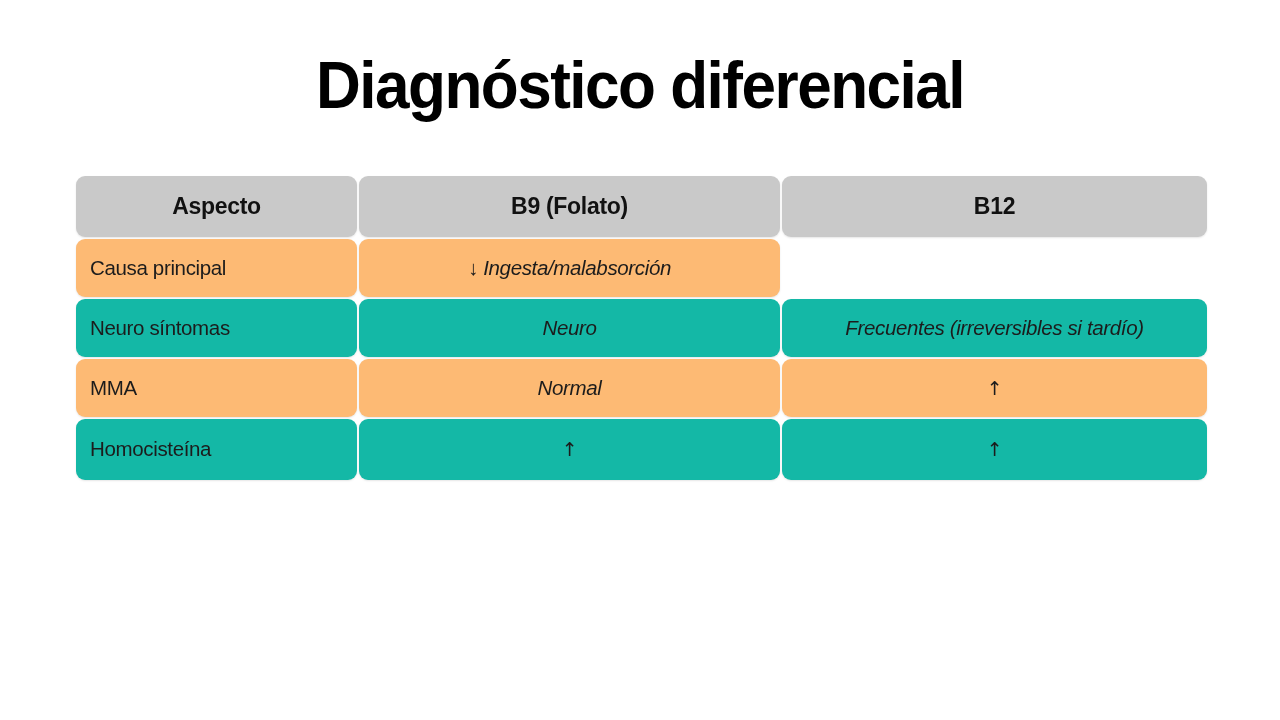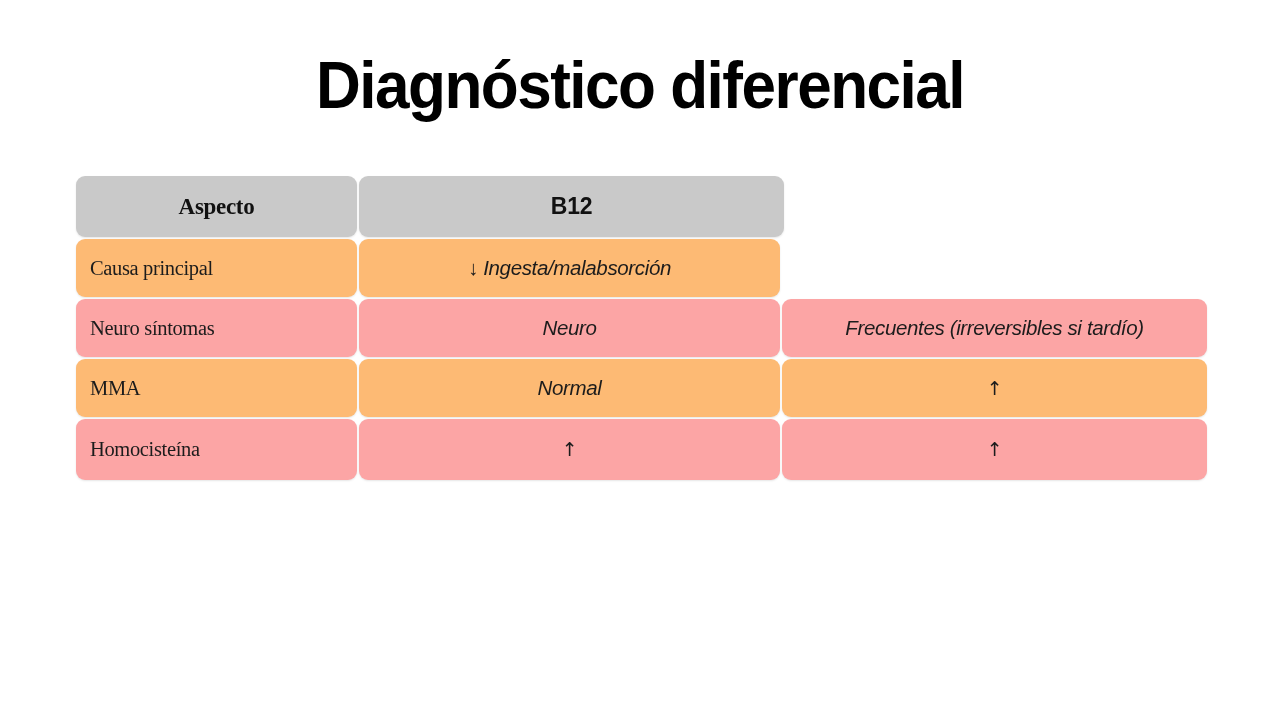--- a/index.html
+++ b/index.html
@@ -65,21 +65,21 @@
     align-items: center;
     font-size: 20.5px;
     line-height: 1.2;
     letter-spacing: -0.35px;
     color: #1c1c1c;
     white-space: nowrap;
     overflow: hidden;
   }
 
   
-  .col-1 { width: 281px; min-width: 281px; font-family: Liberation Serif, serif; }
+  .col-1 { width: 281px; min-width: 281px; }
   .col-2 { width: 421px; min-width: 421px; }
   .col-3 { width: 425px; min-width: 425px; }
 
   
   .row-header .cell {
     height: 61px;
     background: #c9c9c9;
     font-weight: 700;
     font-size: 23px;
     letter-spacing: -0.3px;
@@ -87,21 +87,21 @@
     color: #111111;
     box-shadow: 0 1px 2px rgba(0,0,0,0.10);
   }
 
   
   .row-body .cell {
     height: 58px;
     box-shadow: 0 1px 2px rgba(0,0,0,0.10);
   }
   .row-body.odd .cell  { background: #fdba74; }
-  .row-body.even .cell { background: #fca5a5; }
+  .row-body.even .cell { background: #14b8a6; }
 
   .row-body:last-child .cell { height: 61px; }
 
   
   .cell.align-left {
     justify-content: flex-start;
     padding-left: 14px;
   }
   .cell.align-center {
     justify-content: center;
@@ -118,20 +118,21 @@
 <body>
 
 <div class="slide">
 
   <div class="slide-title">Diagnóstico diferencial</div>
 
   <div class="table">
 
     <div class="row row-header">
       <div class="cell col-1">Aspecto</div>
+      <div class="cell col-2">B9 (Folato)</div>
       <div class="cell col-3">B12</div>
     </div>
 
     <div class="row row-body odd">
       <div class="cell col-1 align-left">Causa principal</div>
       <div class="cell col-2 align-center">↓ Ingesta/malabsorción</div>
     </div>
 
     <div class="row row-body even">
       <div class="cell col-1 align-left">Neuro síntomas</div>

